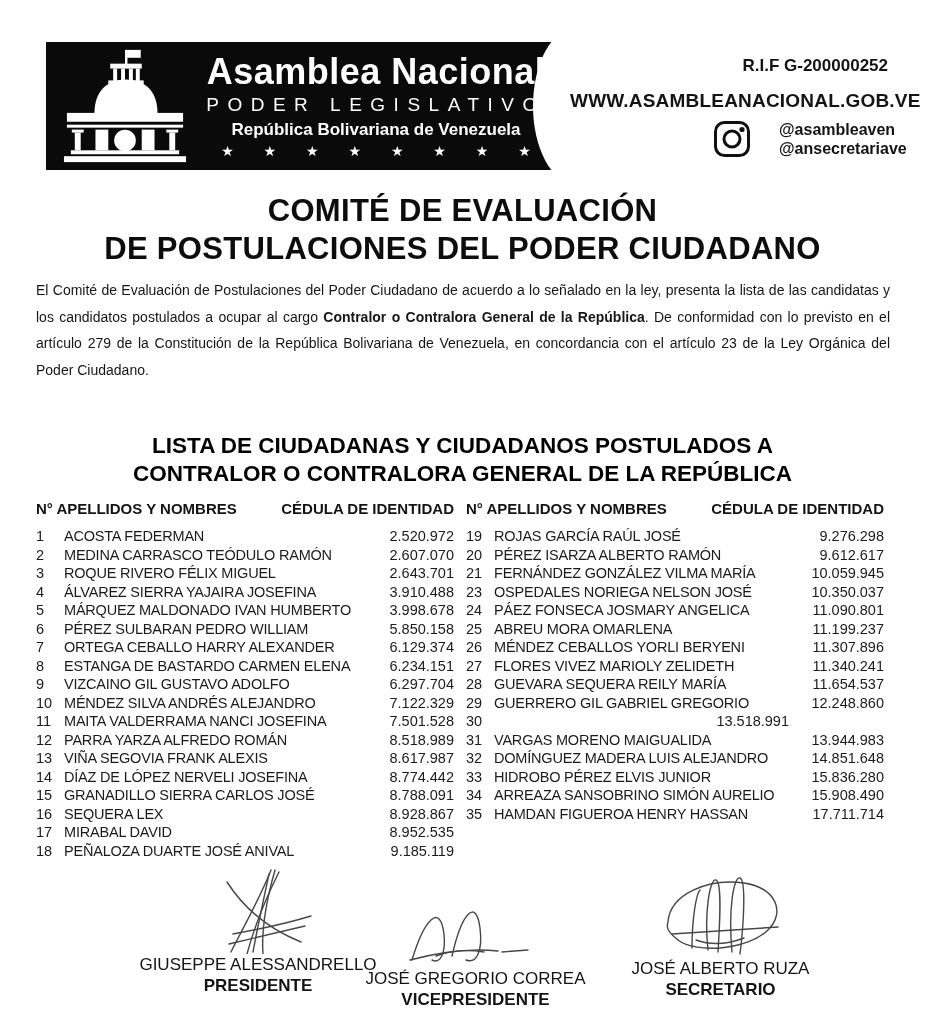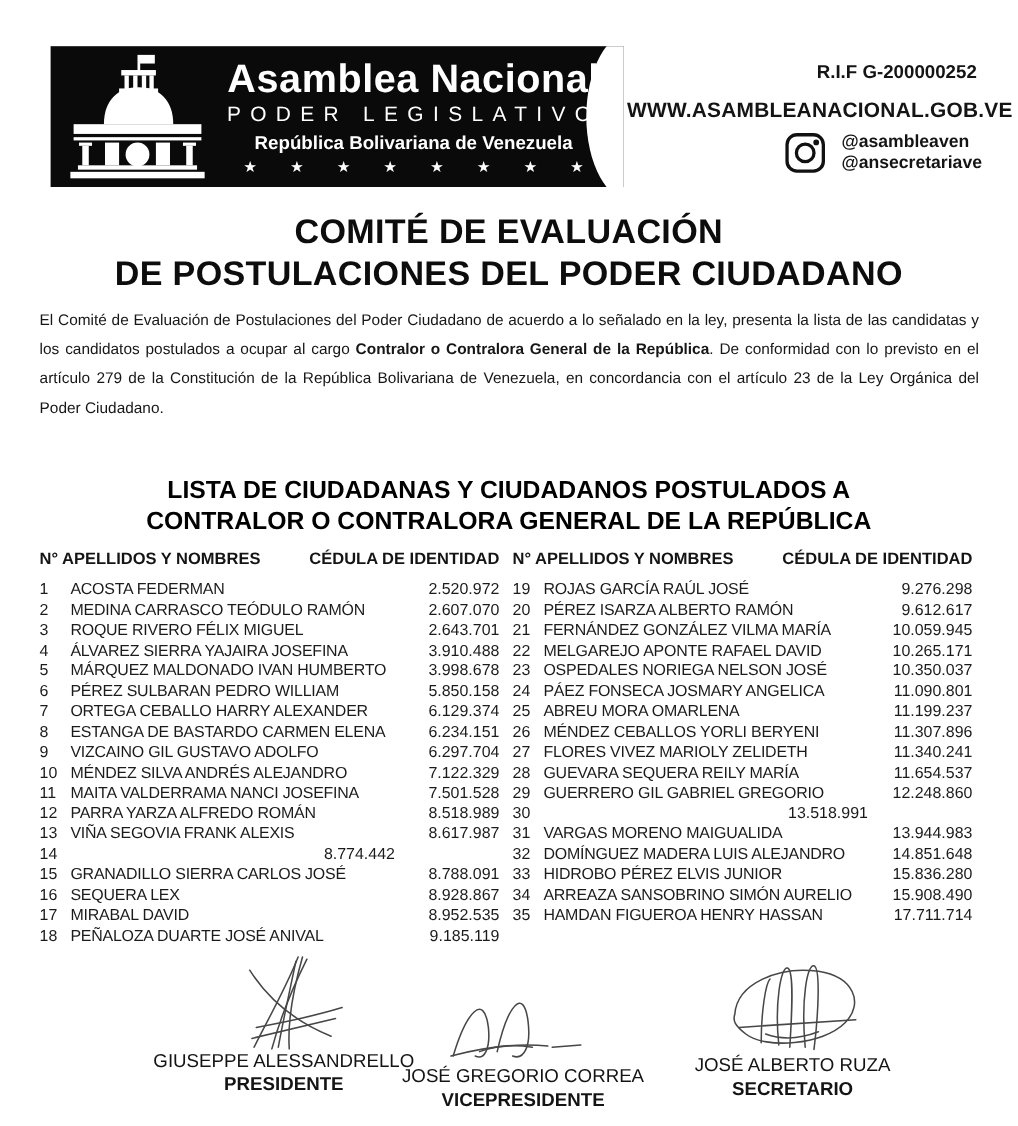--- a/index.html
+++ b/index.html
@@ -18,21 +18,21 @@
   .org-name { font-size:36px; font-weight:700; line-height:40px; letter-spacing:0.5px; }
   .org-sub  { font-size:19px; letter-spacing:8.5px; line-height:24px; margin-top:1px; white-space:nowrap; }
   .org-country { font-size:17px; font-weight:700; line-height:21px; margin-top:2px; }
   .stars { font-size:14px; margin-top:3px; word-spacing:26px; white-space:nowrap; }
 
   
   .rif { position:absolute; left:590px; top:56px; width:298px; text-align:right;
          font-weight:700; font-size:17px; }
   .website { position:absolute; left:570px; top:90px; width:318px; text-align:right;
          font-weight:700; font-size:19px; letter-spacing:0.2px; }
-  .instagram { position:absolute; left:712px; top:119px; display:flex; gap:13px; align-items:center; }
+  .instagram { position:absolute; left:712px; top:119px; display:flex; gap:27px; align-items:center; }
   .ig-handles { font-weight:700; font-size:16px; line-height:19px; }
 
   
   .doc-title { position:absolute; top:192px; left:0; width:100%; text-align:center;
          font-weight:700; font-size:31px; line-height:38px; color:#0d0d0d; letter-spacing:0.3px; }
   .intro { position:absolute; top:277px; left:36px; width:854px; font-size:14px;
          line-height:26.5px; text-align:justify; color:#161616; }
   .intro b { font-weight:700; }
   .subtitle { position:absolute; top:432px; left:0; width:100%; text-align:center;
          font-weight:700; font-size:22.5px; line-height:28px; color:#000000; }
@@ -187,20 +187,21 @@
             <span class="name">PARRA YARZA ALFREDO ROMÁN</span>
             <span class="ced">8.518.989</span>
           </div>
           <div class="row">
             <span class="num">13</span>
             <span class="name">VIÑA SEGOVIA FRANK ALEXIS</span>
             <span class="ced">8.617.987</span>
           </div>
           <div class="row">
             <span class="num">14</span>
+            <span class="name">DÍAZ DE LÓPEZ NERVELI JOSEFINA</span>
             <span class="ced">8.774.442</span>
           </div>
           <div class="row">
             <span class="num">15</span>
             <span class="name">GRANADILLO SIERRA CARLOS JOSÉ</span>
             <span class="ced">8.788.091</span>
           </div>
           <div class="row">
             <span class="num">16</span>
             <span class="name">SEQUERA LEX</span>
@@ -231,25 +232,20 @@
           </div>
           <div class="row">
             <span class="num">20</span>
             <span class="name">PÉREZ ISARZA ALBERTO RAMÓN</span>
             <span class="ced">9.612.617</span>
           </div>
           <div class="row">
             <span class="num">21</span>
             <span class="name">FERNÁNDEZ GONZÁLEZ VILMA MARÍA</span>
             <span class="ced">10.059.945</span>
-          </div>
-          <div class="row">
-            <span class="num">22</span>
-            <span class="name">MELGAREJO APONTE RAFAEL DAVID</span>
-            <span class="ced">10.265.171</span>
           </div>
           <div class="row">
             <span class="num">23</span>
             <span class="name">OSPEDALES NORIEGA NELSON JOSÉ</span>
             <span class="ced">10.350.037</span>
           </div>
           <div class="row">
             <span class="num">24</span>
             <span class="name">PÁEZ FONSECA JOSMARY ANGELICA</span>
             <span class="ced">11.090.801</span>

